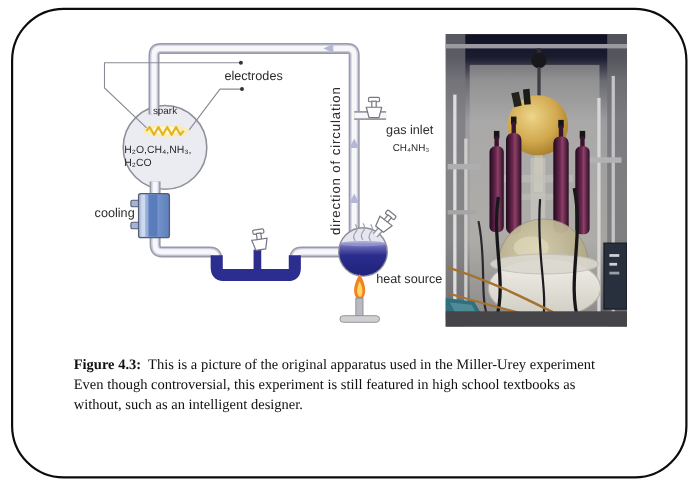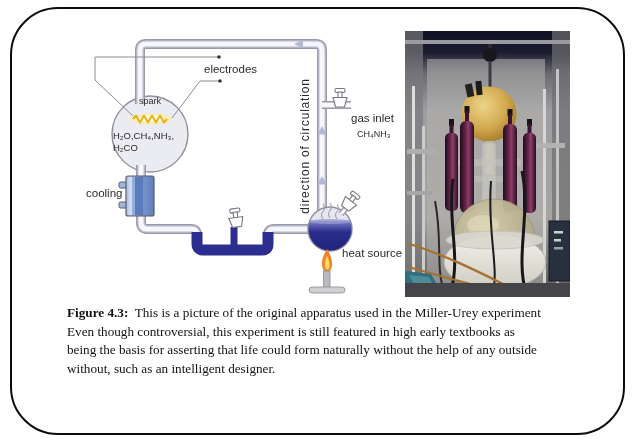--- a/index.html
+++ b/index.html
@@ -2,21 +2,21 @@
 <html><head>
 <meta charset="utf-8">
 <style>
   html,body{margin:0;padding:0;background:#ffffff;}
   body{width:636px;height:443px;position:relative;overflow:hidden;
        font-family:"Liberation Sans",sans-serif;}
   .frame{position:absolute;left:10px;top:7px;width:611px;height:424px;
          border:2.5px solid #0c0c0c;border-radius:48px;background:#ffffff;}
   #diagram{position:absolute;left:0;top:0;}
   #photo{position:absolute;left:405px;top:31px;}
-  .caption{position:absolute;left:67px;top:304px;width:512px;
+  .caption{position:absolute;left:67px;top:322px;width:512px;
            font-family:"Liberation Serif",serif;font-size:13.2px;
            line-height:18.6px;color:#111;}
   .cap-line{white-space:pre;}
   .cap-bold{font-weight:bold;}
   .dlabel{fill:#2b2b2b;font-family:"Liberation Sans",sans-serif;}
 </style>
 </head>
 <body>
 
 <div class="frame"></div>
@@ -233,16 +233,15 @@
     <rect x="144" y="190" width="21" height="60" fill="#27303c" stroke="#151a22" stroke-width="1"></rect>
     <rect x="149" y="200" width="9" height="2.5" fill="#cdd2d6"></rect>
     <rect x="149" y="208" width="7" height="2.5" fill="#cdd2d6"></rect>
     <rect x="149" y="216" width="9" height="2.5" fill="#9aa0a6"></rect>
     <rect x="0" y="252" width="165" height="14" fill="#454549"></rect>
   </g>
 </svg>
 
 <div class="caption">
   <div class="cap-line"><span class="cap-bold">Figure 4.3:</span><span>  This is a picture of the original apparatus used in the Miller-Urey experiment</span></div>
-  <div class="cap-line">Even though controversial, this experiment is still featured in high early textbooks as</div>
-  <div class="cap-line">being the basis for asserting that life could form naturally without the help of any outside</div>
+  <div class="cap-line">Even though controversial, this experiment is still featured in high school textbooks as</div>
   <div class="cap-line">without, such as an intelligent designer.</div>
 </div>
 
 </body></html>

